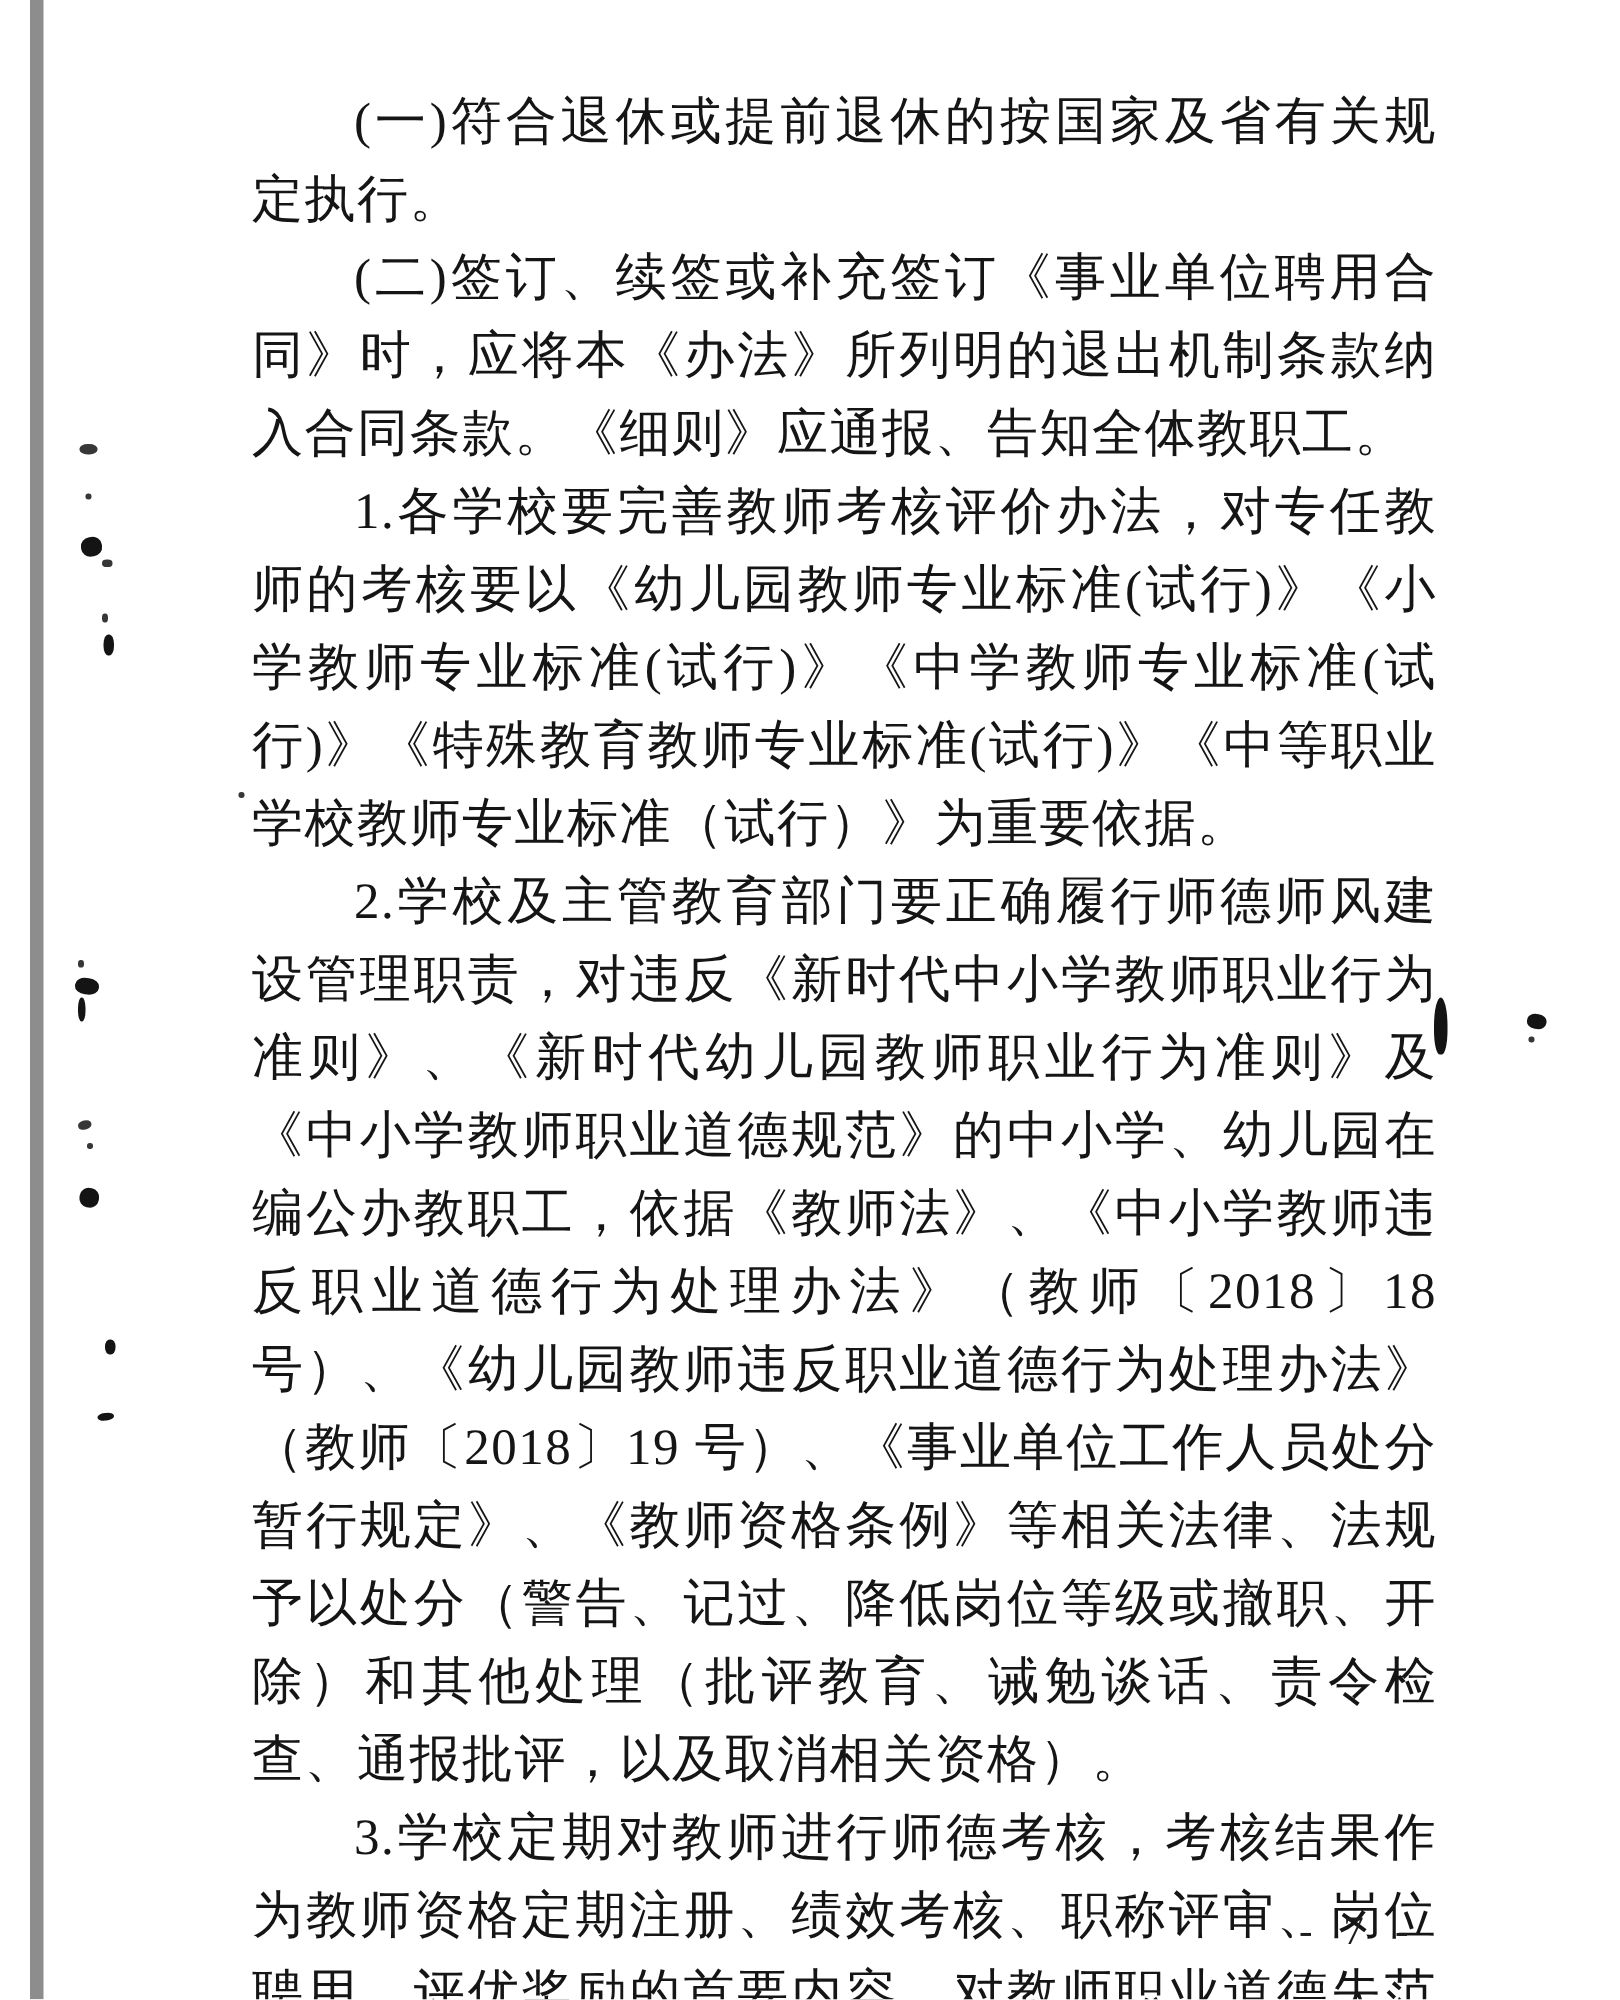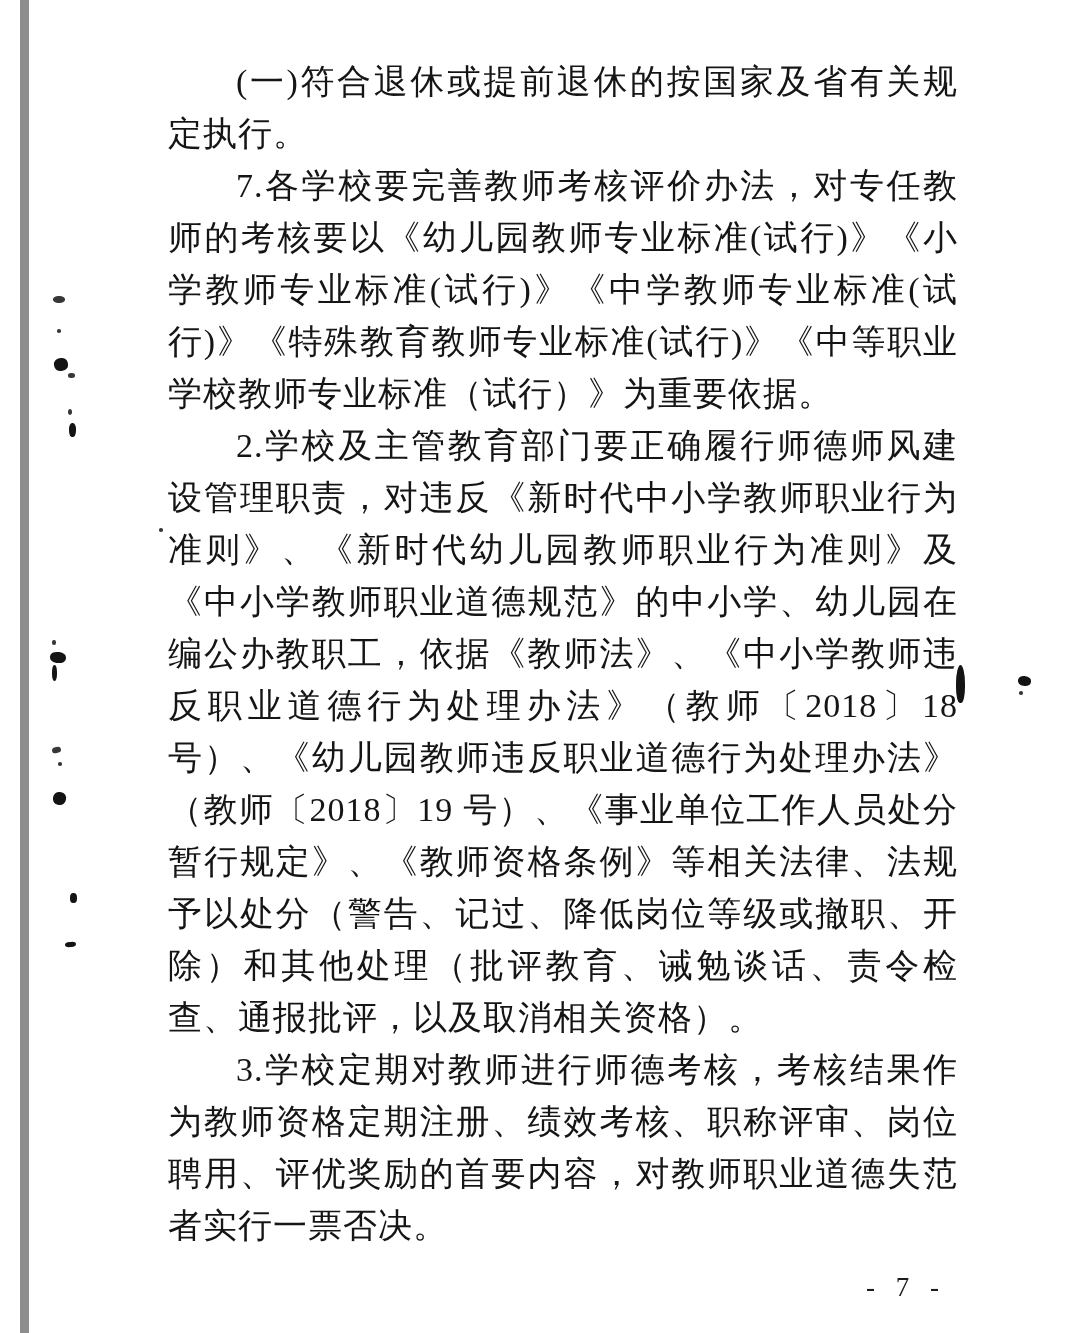--- a/index.html
+++ b/index.html
@@ -68,21 +68,22 @@
 </head>
 <body>
 
 <div class="page">
 
   <div class="edge-left"></div>
   <div class="edge-right"></div>
 
   <div class="content">
     <p>(一)符合退休或提前退休的按国家及省有关规定执行。</p>
-    <p>7.各学校要完善教师考核评价办法，对专任教师的考核要以《幼儿园教师专业标准(试行)》《小学教师专业标准(试行)》《中学教师专业标准(试行)》《特殊教育教师专业标准(试行)》《中等职业学校教师专业标准（试行）》为重要依据。</p>
+    <p>(二)签订、续签或补充签订《事业单位聘用合同》时，应将本《办法》所列明的退出机制条款纳入合同条款。《细则》应通报、告知全体教职工。</p>
+    <p>1.各学校要完善教师考核评价办法，对专任教师的考核要以《幼儿园教师专业标准(试行)》《小学教师专业标准(试行)》《中学教师专业标准(试行)》《特殊教育教师专业标准(试行)》《中等职业学校教师专业标准（试行）》为重要依据。</p>
     <p>2.学校及主管教育部门要正确履行师德师风建设管理职责，对违反《新时代中小学教师职业行为准则》、《新时代幼儿园教师职业行为准则》及《中小学教师职业道德规范》的中小学、幼儿园在编公办教职工，依据《教师法》、《中小学教师违反职业道德行为处理办法》（教师〔2018〕18 号）、《幼儿园教师违反职业道德行为处理办法》（教师〔2018〕19 号）、《事业单位工作人员处分暂行规定》、《教师资格条例》等相关法律、法规予以处分（警告、记过、降低岗位等级或撤职、开除）和其他处理（批评教育、诫勉谈话、责令检查、通报批评，以及取消相关资格）。</p>
     <p>3.学校定期对教师进行师德考核，考核结果作为教师资格定期注册、绩效考核、职称评审、岗位聘用、评优奖励的首要内容，对教师职业道德失范者实行一票否决。</p>
   </div>
 
   <div class="page-num">- 7 -</div>
 
   <div class="speck soft" style="left:33px; top:296px; width:12px; height:7px;"></div>
   <div class="speck soft" style="left:37px; top:329px; width:4px; height:4px;"></div>
   <div class="speck" style="left:34px; top:358px; width:14px; height:13px; transform:rotate(-8deg);"></div>
   <div class="speck soft" style="left:48px; top:373px; width:7px; height:5px;"></div>

